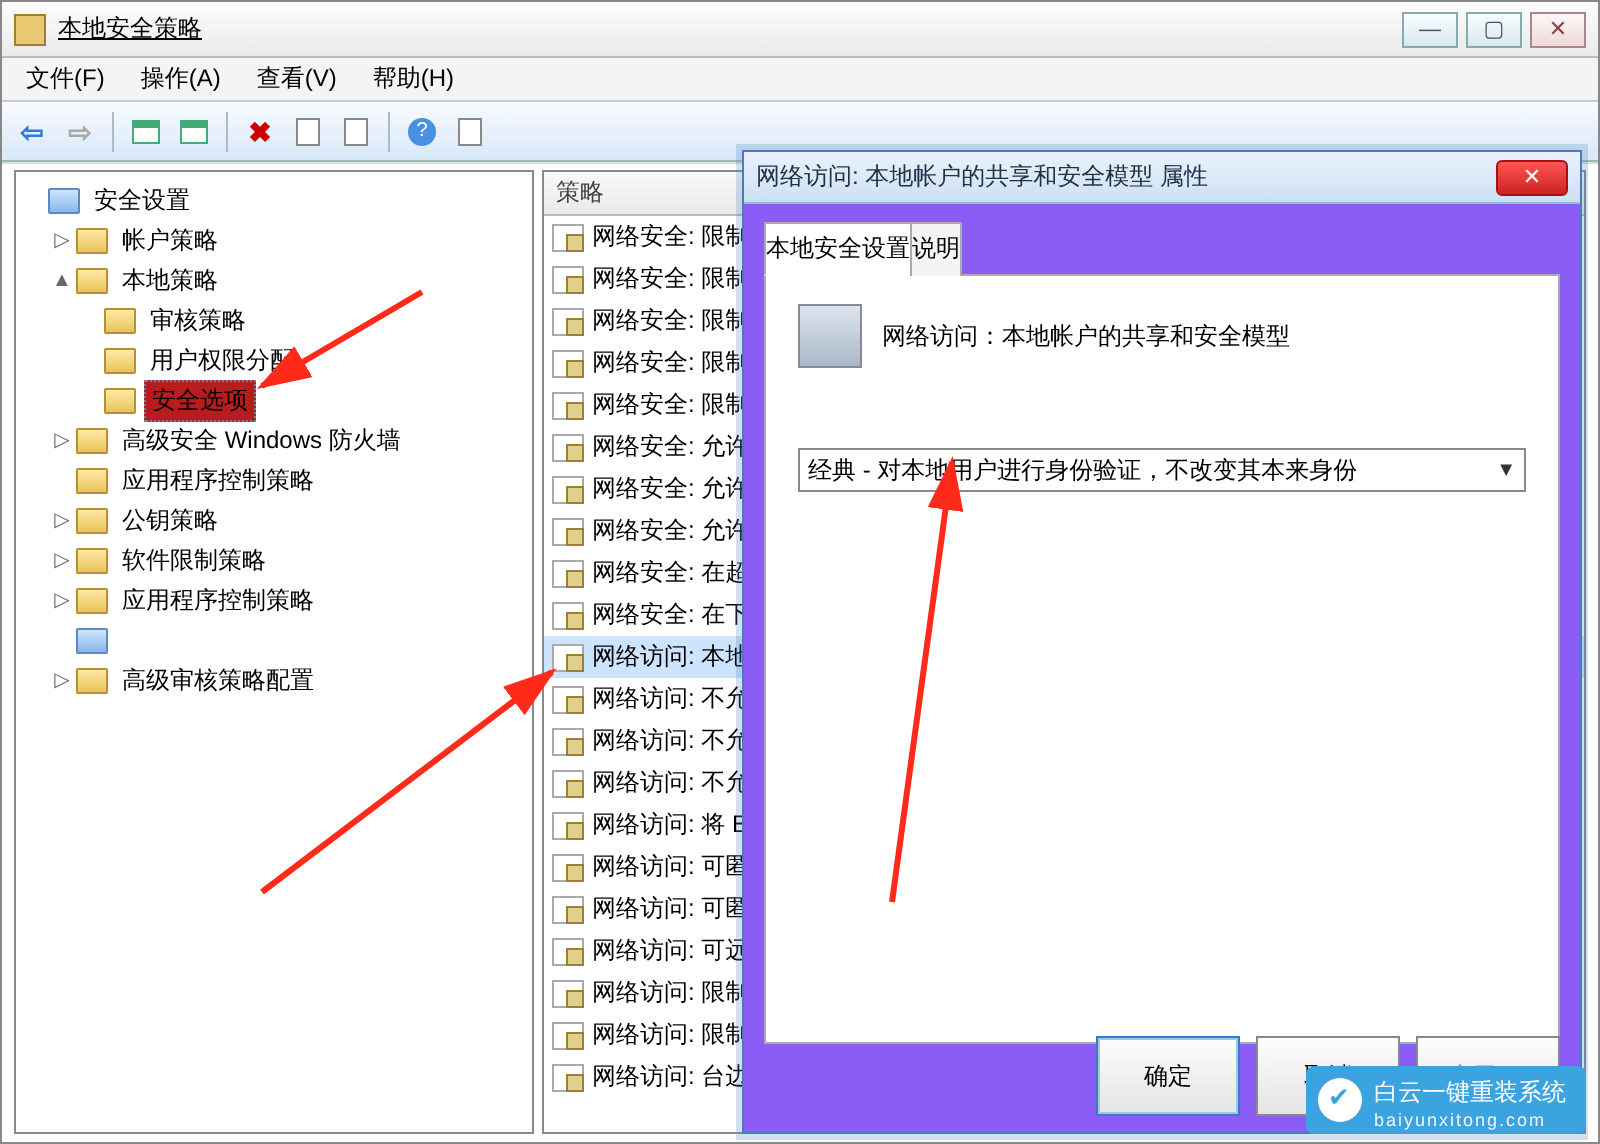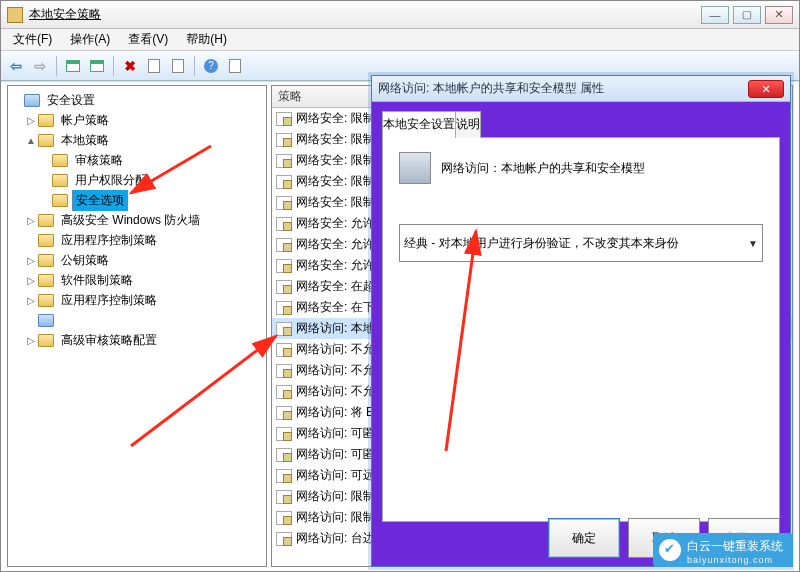--- a/index.html
+++ b/index.html
@@ -34,45 +34,45 @@
 .tree-pane { width: 260px; border: 1px solid #888; margin: 3px 2px 3px 6px; background: #fff; overflow: hidden; }
 .list-pane { flex: 1; border: 1px solid #888; margin: 3px 6px 3px 2px; background: #fff; overflow: hidden; display:flex; flex-direction:column; }
 
 
 .tree { padding: 4px 2px; }
 .tnode { display: flex; align-items: center; height: 20px; white-space: nowrap; }
 .tw { width: 14px; display: inline-flex; justify-content: center; color: #666; font-size: 10px; }
 .folder { width: 16px; height: 13px; background: linear-gradient(#ffe9a8,#e8c45a); border: 1px solid #b89030; border-radius: 1px; margin-right: 4px; display:inline-block; }
 .folder.blue { background: linear-gradient(#cde5ff,#8bb8e8); border-color:#5a88c0; }
 .tlabel { padding: 1px 3px; }
-.tlabel.sel { background: #0ea5e9; border: 1px dotted #68a; }
+.tlabel.sel { background: #b91c1c; border: 1px dotted #68a; }
 .ind1 { padding-left: 14px; }
 .ind2 { padding-left: 28px; }
 
 
 .list-header { height: 22px; background: linear-gradient(#fafafa,#e8e8e8); border-bottom: 1px solid #bbb; padding-left: 6px; display:flex; align-items:center; color:#444; }
 .list-body { flex:1; overflow:hidden; }
 .lrow { display: flex; align-items: center; height: 21px; padding-left: 4px; white-space: nowrap; }
 .lrow.sel { background: #cde4ff; }
 .licon { width: 16px; height: 14px; background:#fff; border:1px solid #aaa; margin-right:4px; display:inline-block; position:relative; }
 .licon:after { content:""; position:absolute; right:-1px; bottom:-1px; width:7px; height:7px; background:#e0d090; border:1px solid #a08030; }
 
 
-.dialog { position: absolute; left: 370px; top: 74px; width: 420px; height: 492px; background: #6d28d9; border: 1px solid #4a7abf; box-shadow: 0 0 0 3px rgba(80,130,200,0.25); }
+.dialog { position: absolute; left: 370px; top: 74px; width: 420px; height: 492px; background: #8b5cf6; border: 1px solid #4a7abf; box-shadow: 0 0 0 3px rgba(80,130,200,0.25); }
 .dlg-titlebar { height: 26px; background: linear-gradient(#eaf2fc,#cde0f5); display:flex; align-items:center; padding: 0 6px; border-bottom:1px solid #9bc; }
 .dlg-titlebar .title { flex:1; color:#234; }
 .dlg-close { width:36px; height:18px; background: linear-gradient(#f55,#c22); border:1px solid #a11; border-radius:3px; color:#fff; text-align:center; line-height:16px; font-size:11px; }
 .dlg-body { padding: 8px 10px; height: calc(100% - 26px - 40px); }
 .tabs { display:flex; border-bottom:1px solid #aaa; }
 .tab { padding: 4px 0; border:1px solid #aaa; border-bottom:none; background:#f4f4f4; margin-right:-1px; position:relative; top:1px; }
 .tab.active { background:#fff; border-bottom:1px solid #fff; }
 .tab-content { background:#fff; border:1px solid #aaa; border-top:none; height: calc(100% - 24px); padding: 14px 16px; }
 .policy-row { display:flex; align-items:center; gap:10px; }
 .pcicon { width:32px; height:32px; background:linear-gradient(#dde5ee,#aab8c8); border:1px solid #889; }
-.dropdown { margin-top: 40px; width: 100%; height: 38px; border:1px solid #888; background:#fff; display:flex; align-items:center; padding:0 4px; justify-content:space-between; }
+.dropdown { margin-top: 40px; width: 100%; height: 22px; border:1px solid #888; background:#fff; display:flex; align-items:center; padding:0 4px; justify-content:space-between; }
 .dropdown .dd-arrow { font-size:10px; color:#333; }
 .dlg-buttons { position:absolute; bottom:8px; right:10px; display:flex; gap:8px; }
 .btn { min-width:72px; height:40px; background:linear-gradient(#fdfdfd,#e4e4e4); border:1px solid #888; display:flex; align-items:center; justify-content:center; }
 .btn.default { border:1px solid #3a78c8; box-shadow:0 0 0 1px #9cd inset; }
 .btn.disabled { color:#999; }
 
 
 .arrow-svg { position:absolute; pointer-events:none; }
 
 

